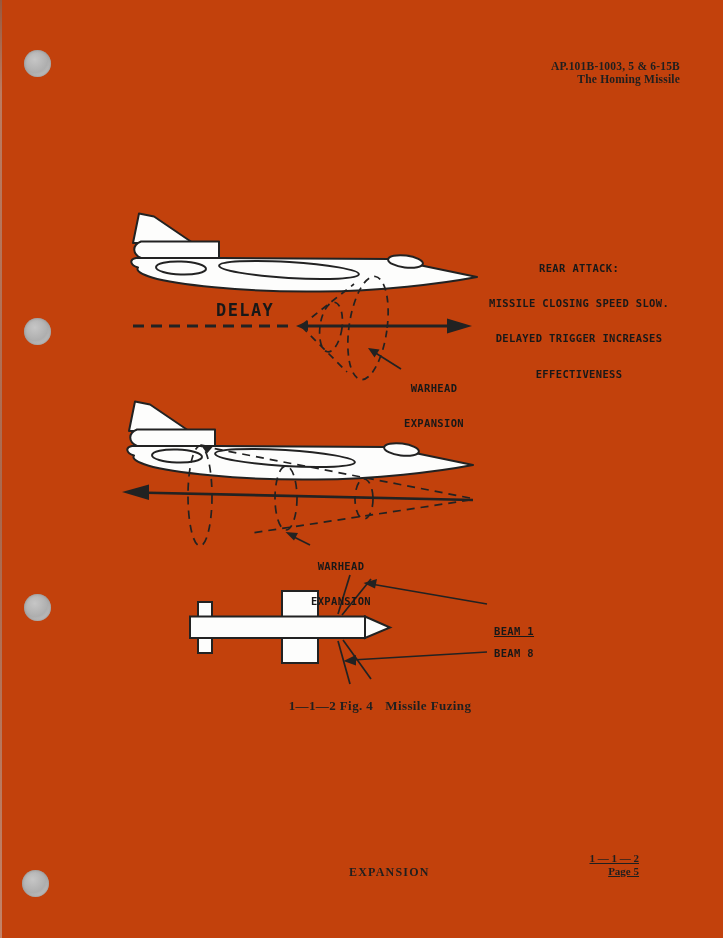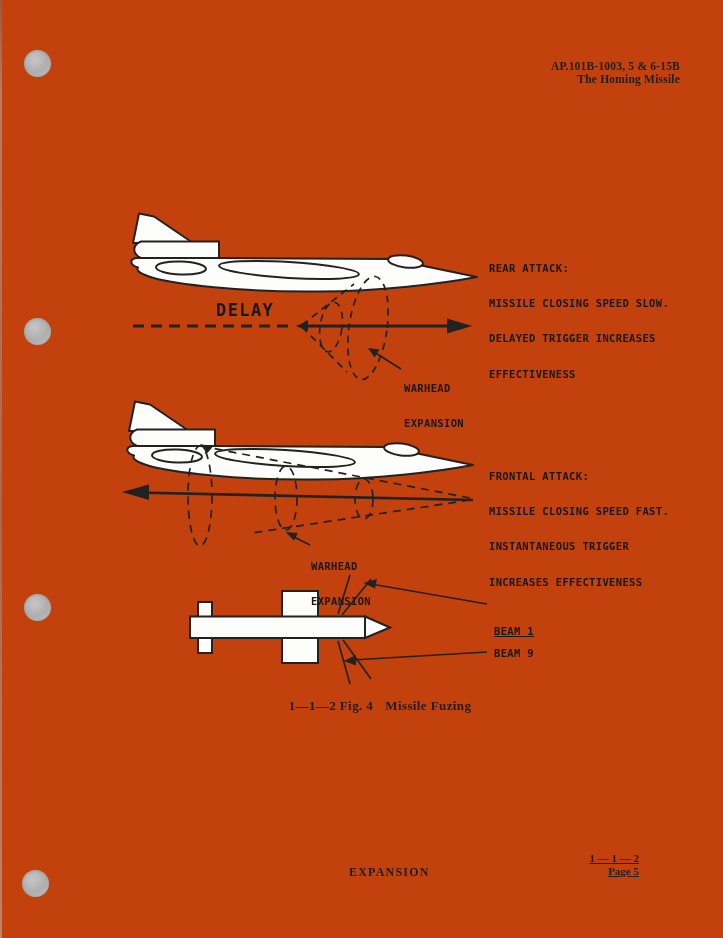--- a/index.html
+++ b/index.html
@@ -9,21 +9,21 @@
     font-family:"Liberation Serif", serif;color:#1f1f1f;
   }
   .edge-line{position:absolute;left:0;top:0;width:2px;height:100%;
     background:linear-gradient(#6f6f6f,#b5b5b5 10%,#8f8f8f 55%,#c4c4c4);opacity:.5;}
   .hole{position:absolute;width:27px;height:27px;border-radius:50%;
     background:radial-gradient(circle at 40% 35%, #c6c6c6, #aeaeae 55%, #cdcdcd 90%);
     box-shadow:inset 0 0 3px #8d8d8d;}
   .hdr{position:absolute;top:60px;right:43px;text-align:right;
     font:bold 11.5px/13px "Liberation Serif", serif;letter-spacing:.2px;}
   .mono{position:absolute;white-space:pre;color:#181818;
-    font:bold 10.5px/11.8px "DejaVu Sans Mono", monospace;letter-spacing:.35px;}
+    font:bold 10.5px/11.8px "DejaVu Sans Mono", monospace;letter-spacing:.35px;text-align:center;}
   .delay{font-size:17px;letter-spacing:1.4px;}
   .caption{position:absolute;top:698px;left:0;width:760px;text-align:center;
     font:bold 13px/15px "Liberation Serif", serif;letter-spacing:.4px;}
   .caption .gap{display:inline-block;width:12px;}
   .foot-class{position:absolute;top:866px;left:349px;
     font:bold 12px/13px "Liberation Serif", serif;letter-spacing:1.2px;}
   .foot-page{position:absolute;top:852px;right:84px;text-align:right;
     font:bold 11px/13px "Liberation Serif", serif;text-decoration:underline;}
   svg.art{position:absolute;left:0;top:0;pointer-events:none;}
 </style>
@@ -130,29 +130,23 @@
     <div>MISSILE CLOSING SPEED SLOW.</div>
     <div>DELAYED TRIGGER INCREASES</div>
     <div>EFFECTIVENESS</div>
   </div>
 
   <div class="mono" style="left:311px;top:537px;">
     <div>WARHEAD</div>
     <div>EXPANSION</div>
   </div>
 
-  <div class="mono" style="left:489px;top:447px;">
-    <div>FRONTAL ATTACK:</div>
-    <div>MISSILE CLOSING SPEED FAST.</div>
-    <div>INSTANTANEOUS TRIGGER</div>
-    <div>INCREASES EFFECTIVENESS</div>
-  </div>
 
   <div class="mono" style="left:494px;top:626px;text-decoration:underline;">BEAM 1</div>
-  <div class="mono" style="left:494px;top:648px;">BEAM 9</div>
+  <div class="mono" style="left:494px;top:648px;">BEAM 8</div>
 
   <div class="caption">
     <span>1—1—2  Fig. 4</span><span class="gap"></span><span>Missile Fuzing</span>
   </div>
 
   <div class="foot-class">EXPANSION</div>
 
   <div class="foot-page">
     <div>1 — 1 — 2</div>
     <div>Page 5</div>

